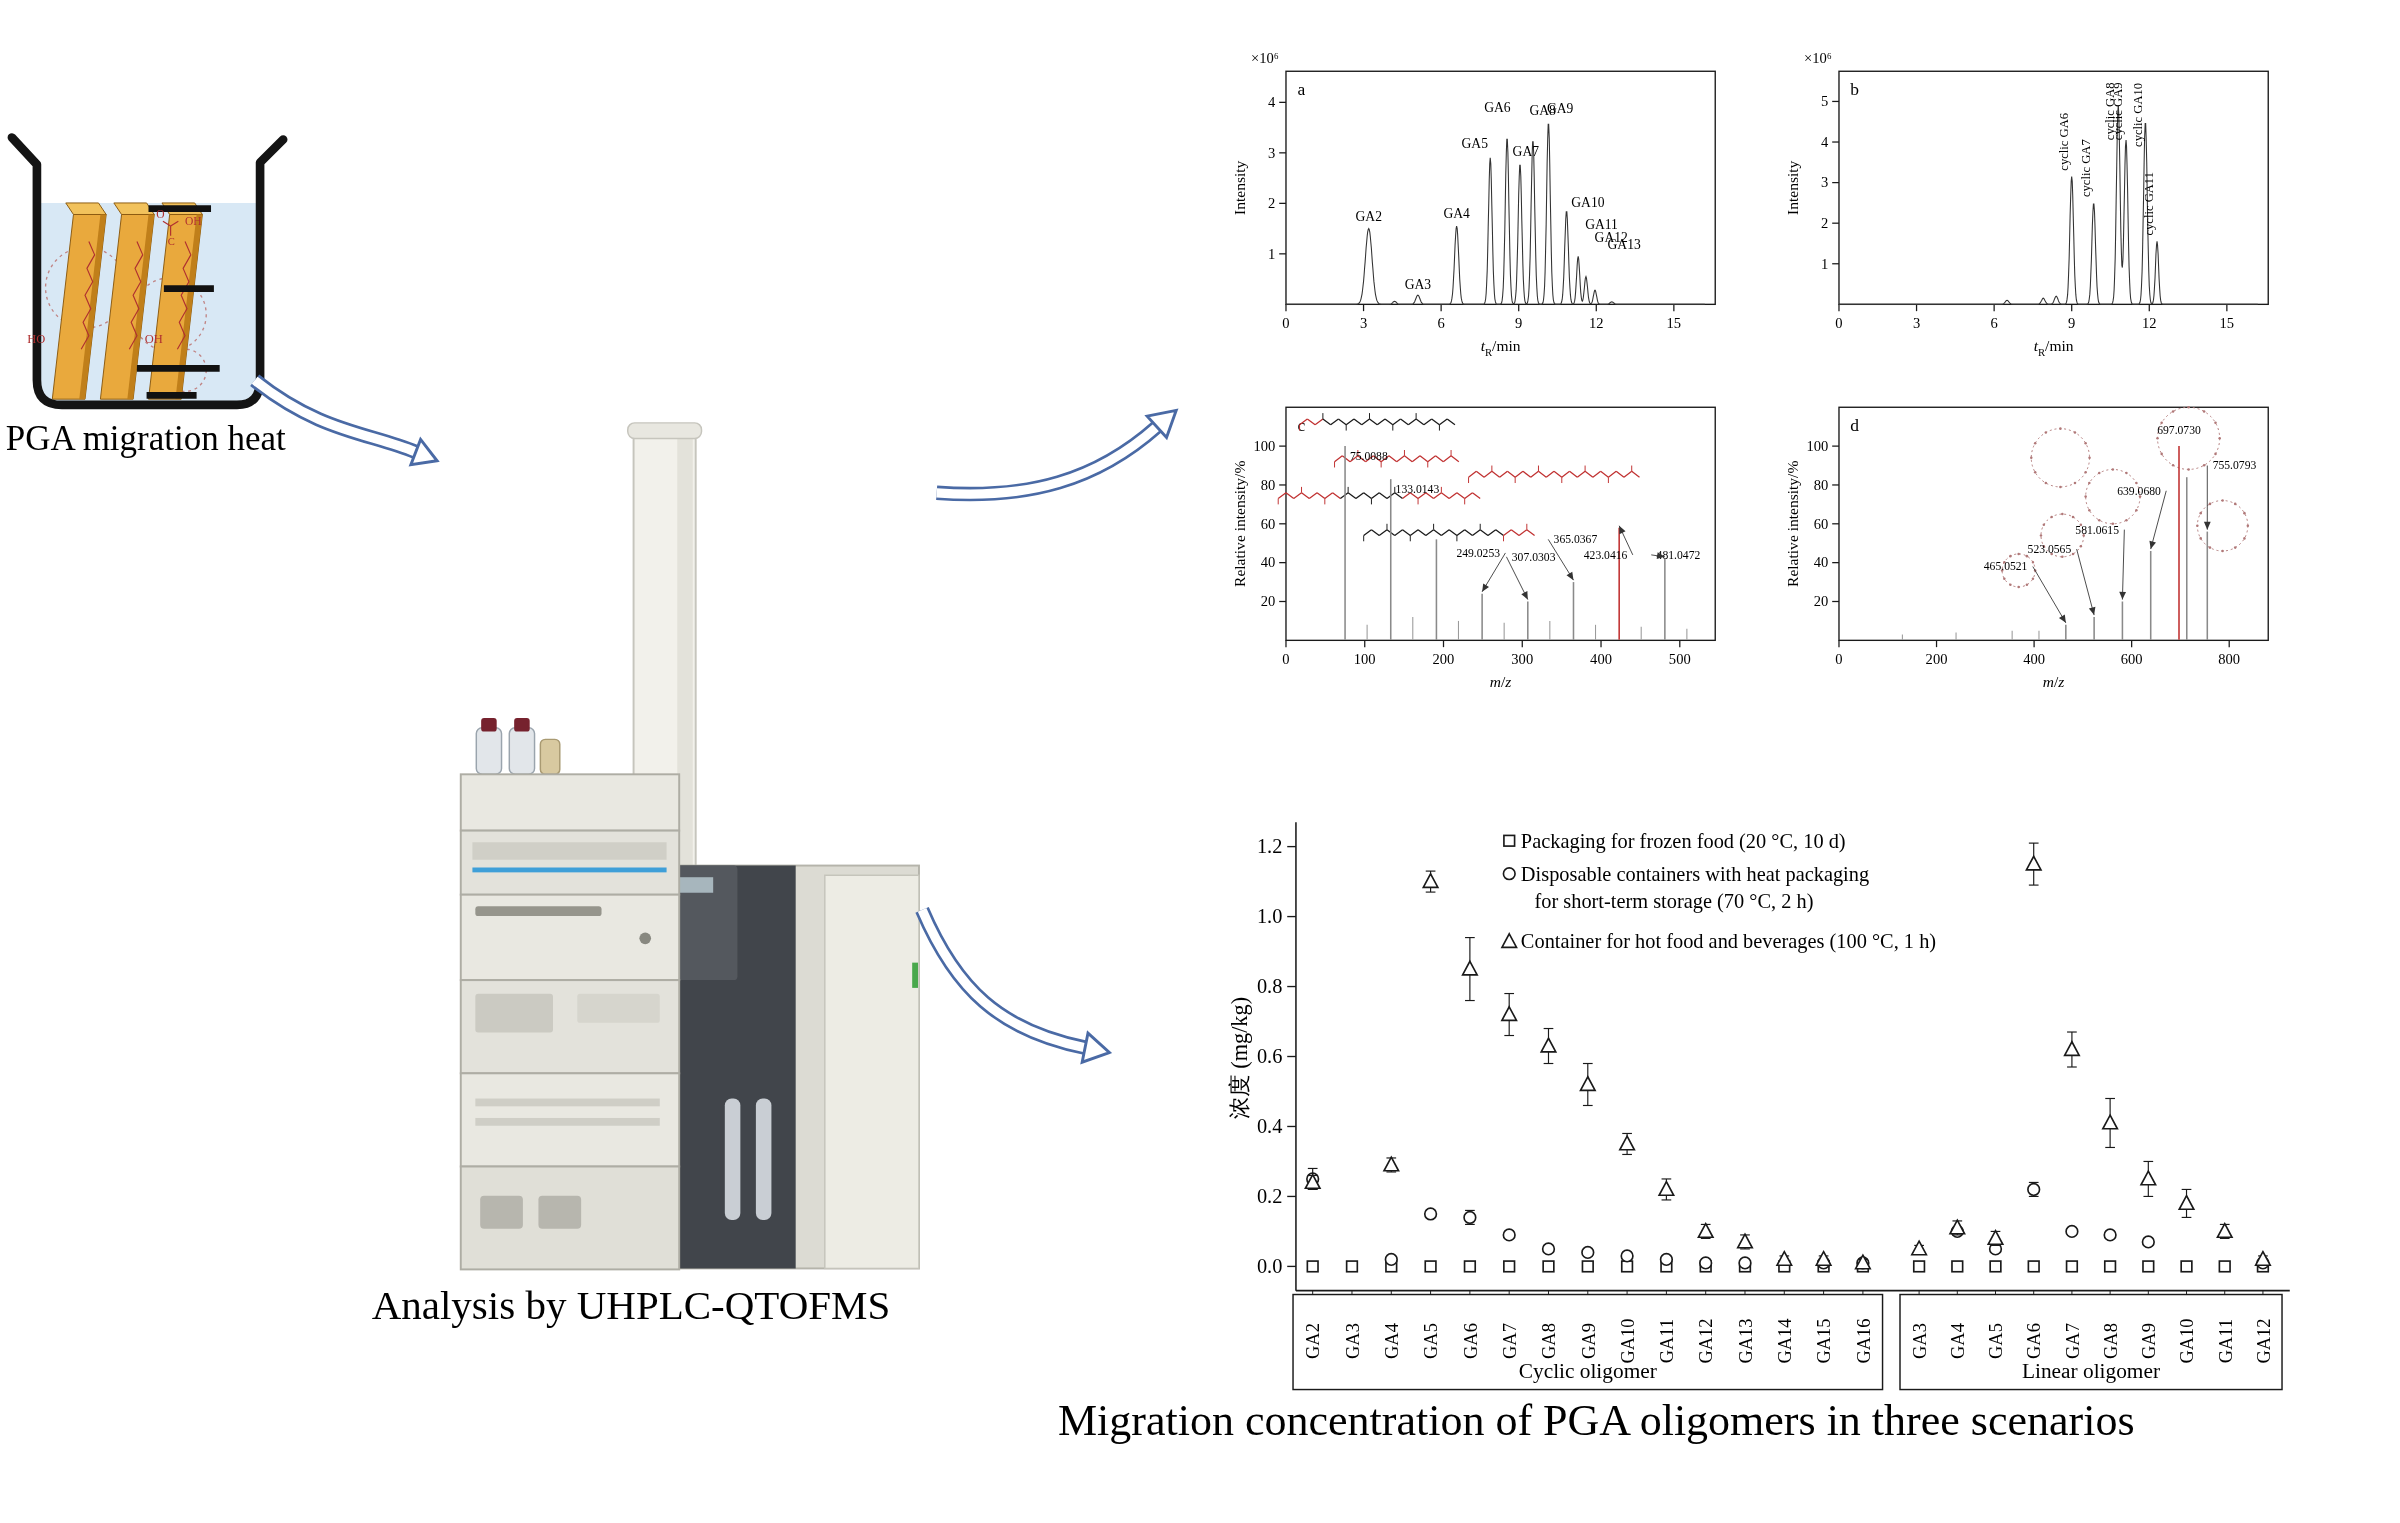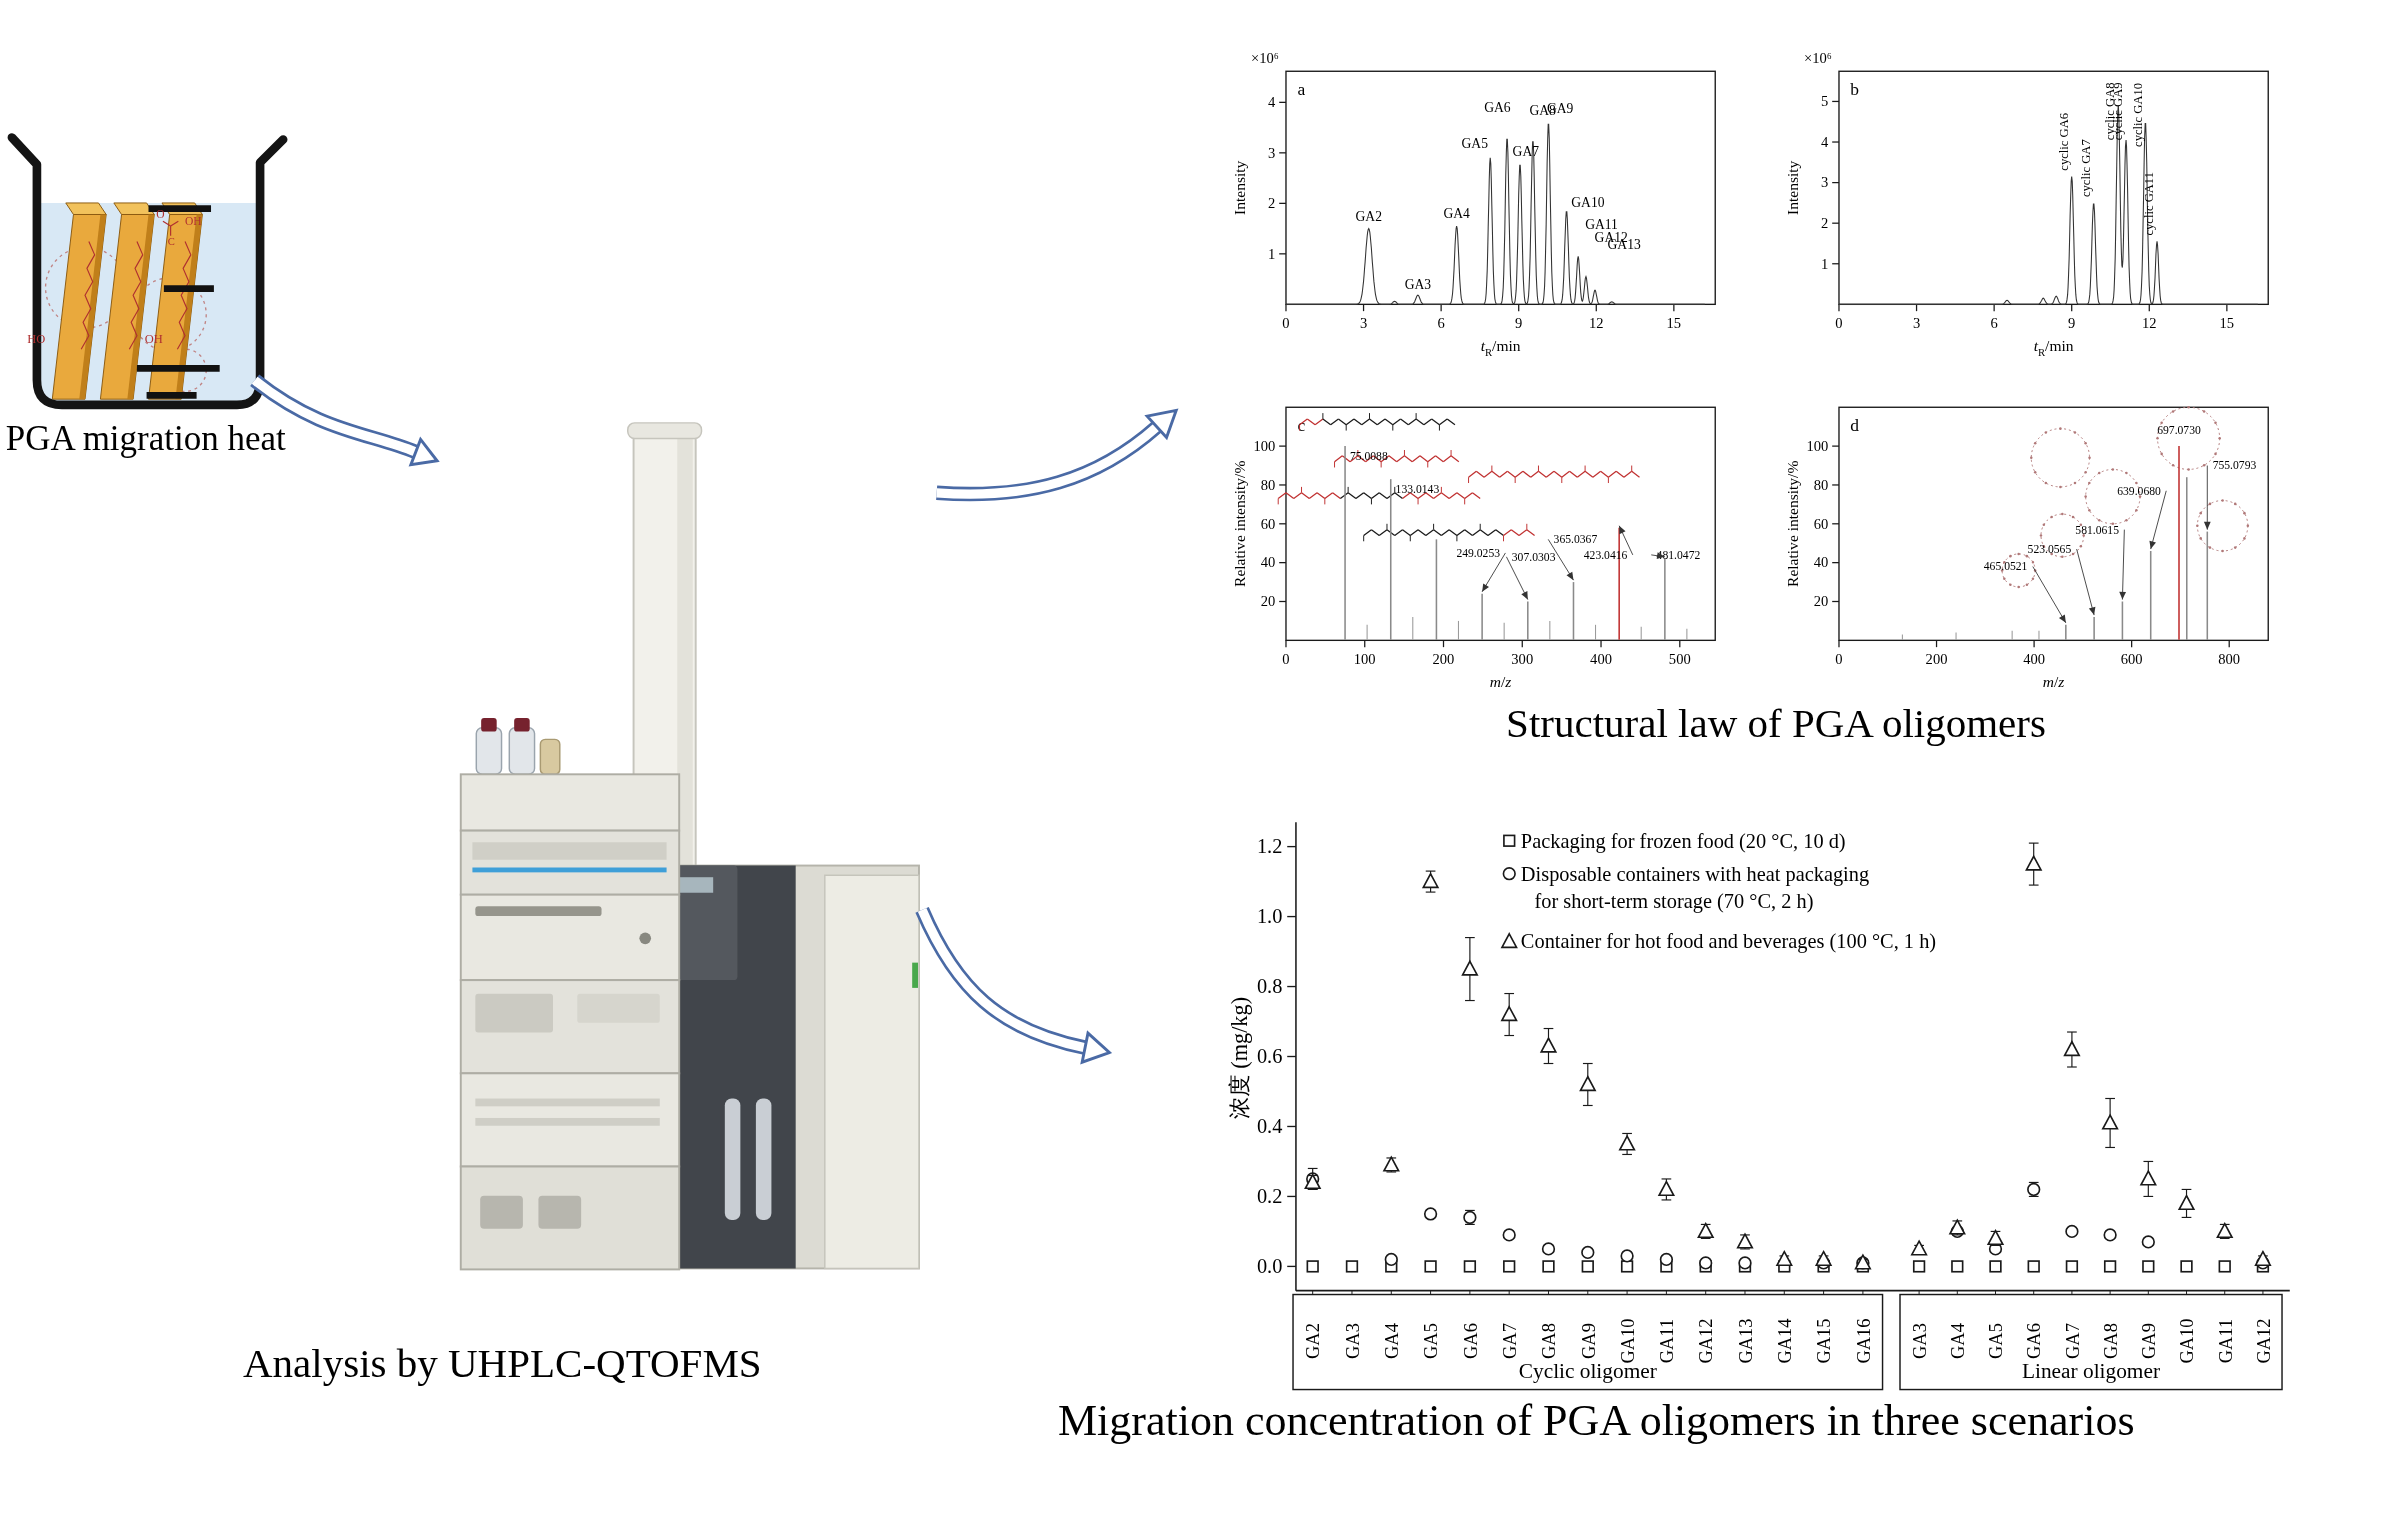--- a/index.html
+++ b/index.html
@@ -1,21 +1,21 @@
 <!DOCTYPE html>
 <html><head>
 <meta charset="utf-8">
 <style>
   *{margin:0;padding:0;box-sizing:border-box}
   html,body{width:2401px;height:1523px;background:#ffffff}
   #stage{position:relative;width:2401px;height:1523px;overflow:hidden;
          font-family:"Liberation Serif","DejaVu Serif",serif;color:#000}
   .caption{position:absolute;color:#000}
   #cap1{left:5.8px;top:419px;font-size:35px}
-  #cap2{left:243px;top:1339px;width:776px;font-size:41px}
+  #cap2{left:243px;top:1281px;width:776px;text-align:center;font-size:41px}
   #cap3{left:1252px;top:699px;width:1048px;text-align:center;font-size:41px}
   #cap4{left:1058px;top:1395px;width:1343px;text-align:left;font-size:44px}
   .panel{position:absolute}
   #panel-a{left:1218px;top:44px}
   #panel-b{left:1771px;top:44px}
   #panel-c{left:1218px;top:380px}
   #panel-d{left:1771px;top:380px}
   #scatter{position:absolute;left:1218px;top:801px}
   svg{display:block}
 </style>
@@ -575,21 +575,20 @@
         <line x1="420.1207568181818" y1="267.5" x2="420.1207568181818" y2="68" stroke="#c03030" stroke-width="1.6"></line>
         <text font-size="12" font-family="&quot;Liberation Serif&quot;,&quot;DejaVu Serif&quot;,serif" text-anchor="middle" fill="#000" x="420.1207568181818" y="56">697.0730</text>
         <line x1="428.12045454545455" y1="267.5" x2="428.12045454545455" y2="100" stroke="#8a8a8a" stroke-width="1.6"></line>
         <line x1="449.25573931818184" y1="267.5" x2="449.25573931818184" y2="156" stroke="#8a8a8a" stroke-width="1.6"></line>
         <text font-size="12" font-family="&quot;Liberation Serif&quot;,&quot;DejaVu Serif&quot;,serif" text-anchor="middle" fill="#000" x="477.25573931818184" y="92">755.0793</text>
         <line x1="449.25573931818184" y1="88" x2="449.25573931818184" y2="154" stroke="#333" stroke-width="0.9"></line>
         <polygon points="449.25573931818184,154 445.75573931818184,146 452.75573931818184,146" fill="#333"></polygon>
       </svg>
     </div>
 
-  <div id="cap3" class="caption">Structural law of PGA oligomers</div>
 
   <div id="scatter">
       <svg viewBox="0 0 1110 625" width="1077" height="606">
         <line x1="80" y1="22" x2="80" y2="505" stroke="#1a1a1a" stroke-width="1.6"></line>
         <line x1="80" y1="505" x2="1105" y2="505" stroke="#1a1a1a" stroke-width="1.6"></line>
         <g>
           <line x1="71" y1="480" x2="80" y2="480" stroke="#1a1a1a" stroke-width="1.4"></line>
           <text font-size="21" font-family="&quot;Liberation Serif&quot;,&quot;DejaVu Serif&quot;,serif" text-anchor="end" fill="#000" x="66" y="487">0.0</text>
           <line x1="71" y1="407.84" x2="80" y2="407.84" stroke="#1a1a1a" stroke-width="1.4"></line>
           <text font-size="21" font-family="&quot;Liberation Serif&quot;,&quot;DejaVu Serif&quot;,serif" text-anchor="end" fill="#000" x="66" y="414.84">0.2</text>

